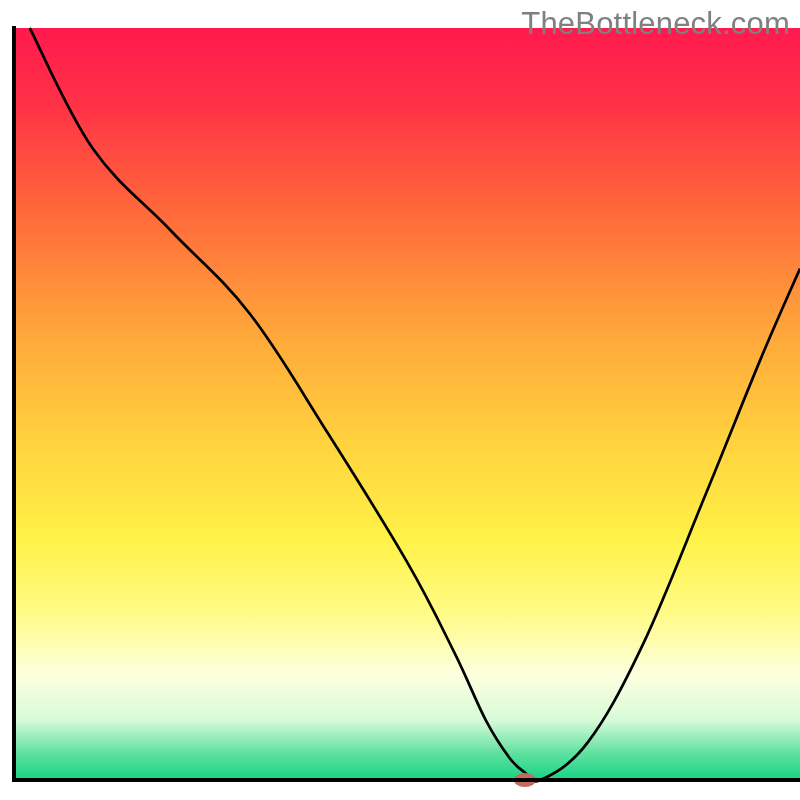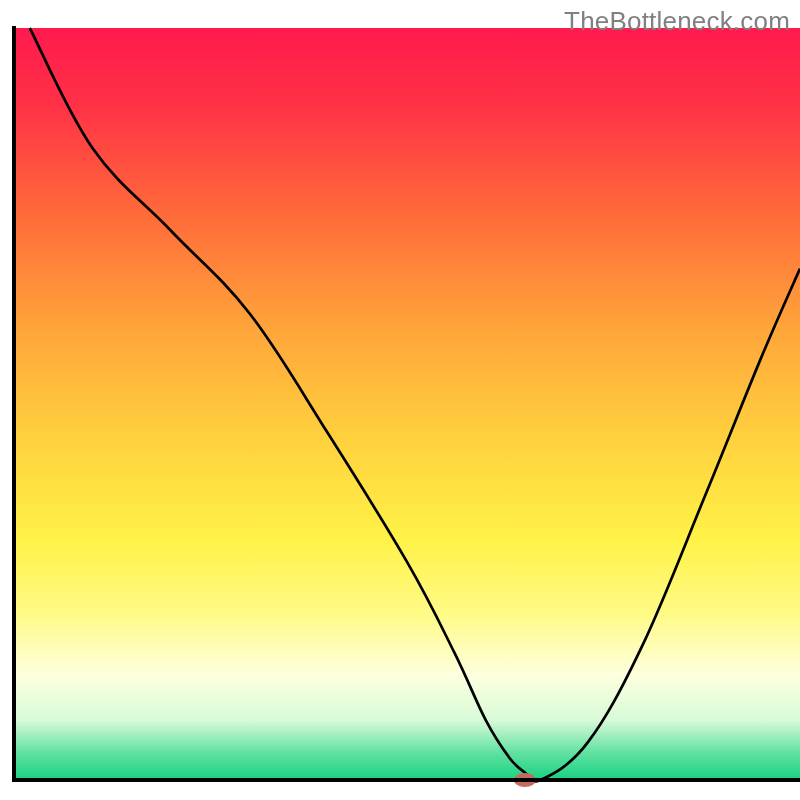--- a/index.html
+++ b/index.html
@@ -12,21 +12,21 @@
   }
   .chart-container {
     position: relative;
     width: 800px;
     height: 800px;
   }
   .watermark {
     position: absolute;
     top: 6px;
     right: 10px;
-    font-size: 26px;
+    font-size: 31px;
     color: #808080;
     font-weight: 500;
     letter-spacing: 0.2px;
     z-index: 10;
   }
   svg {
     display: block;
   }
 </style>
 </head>

